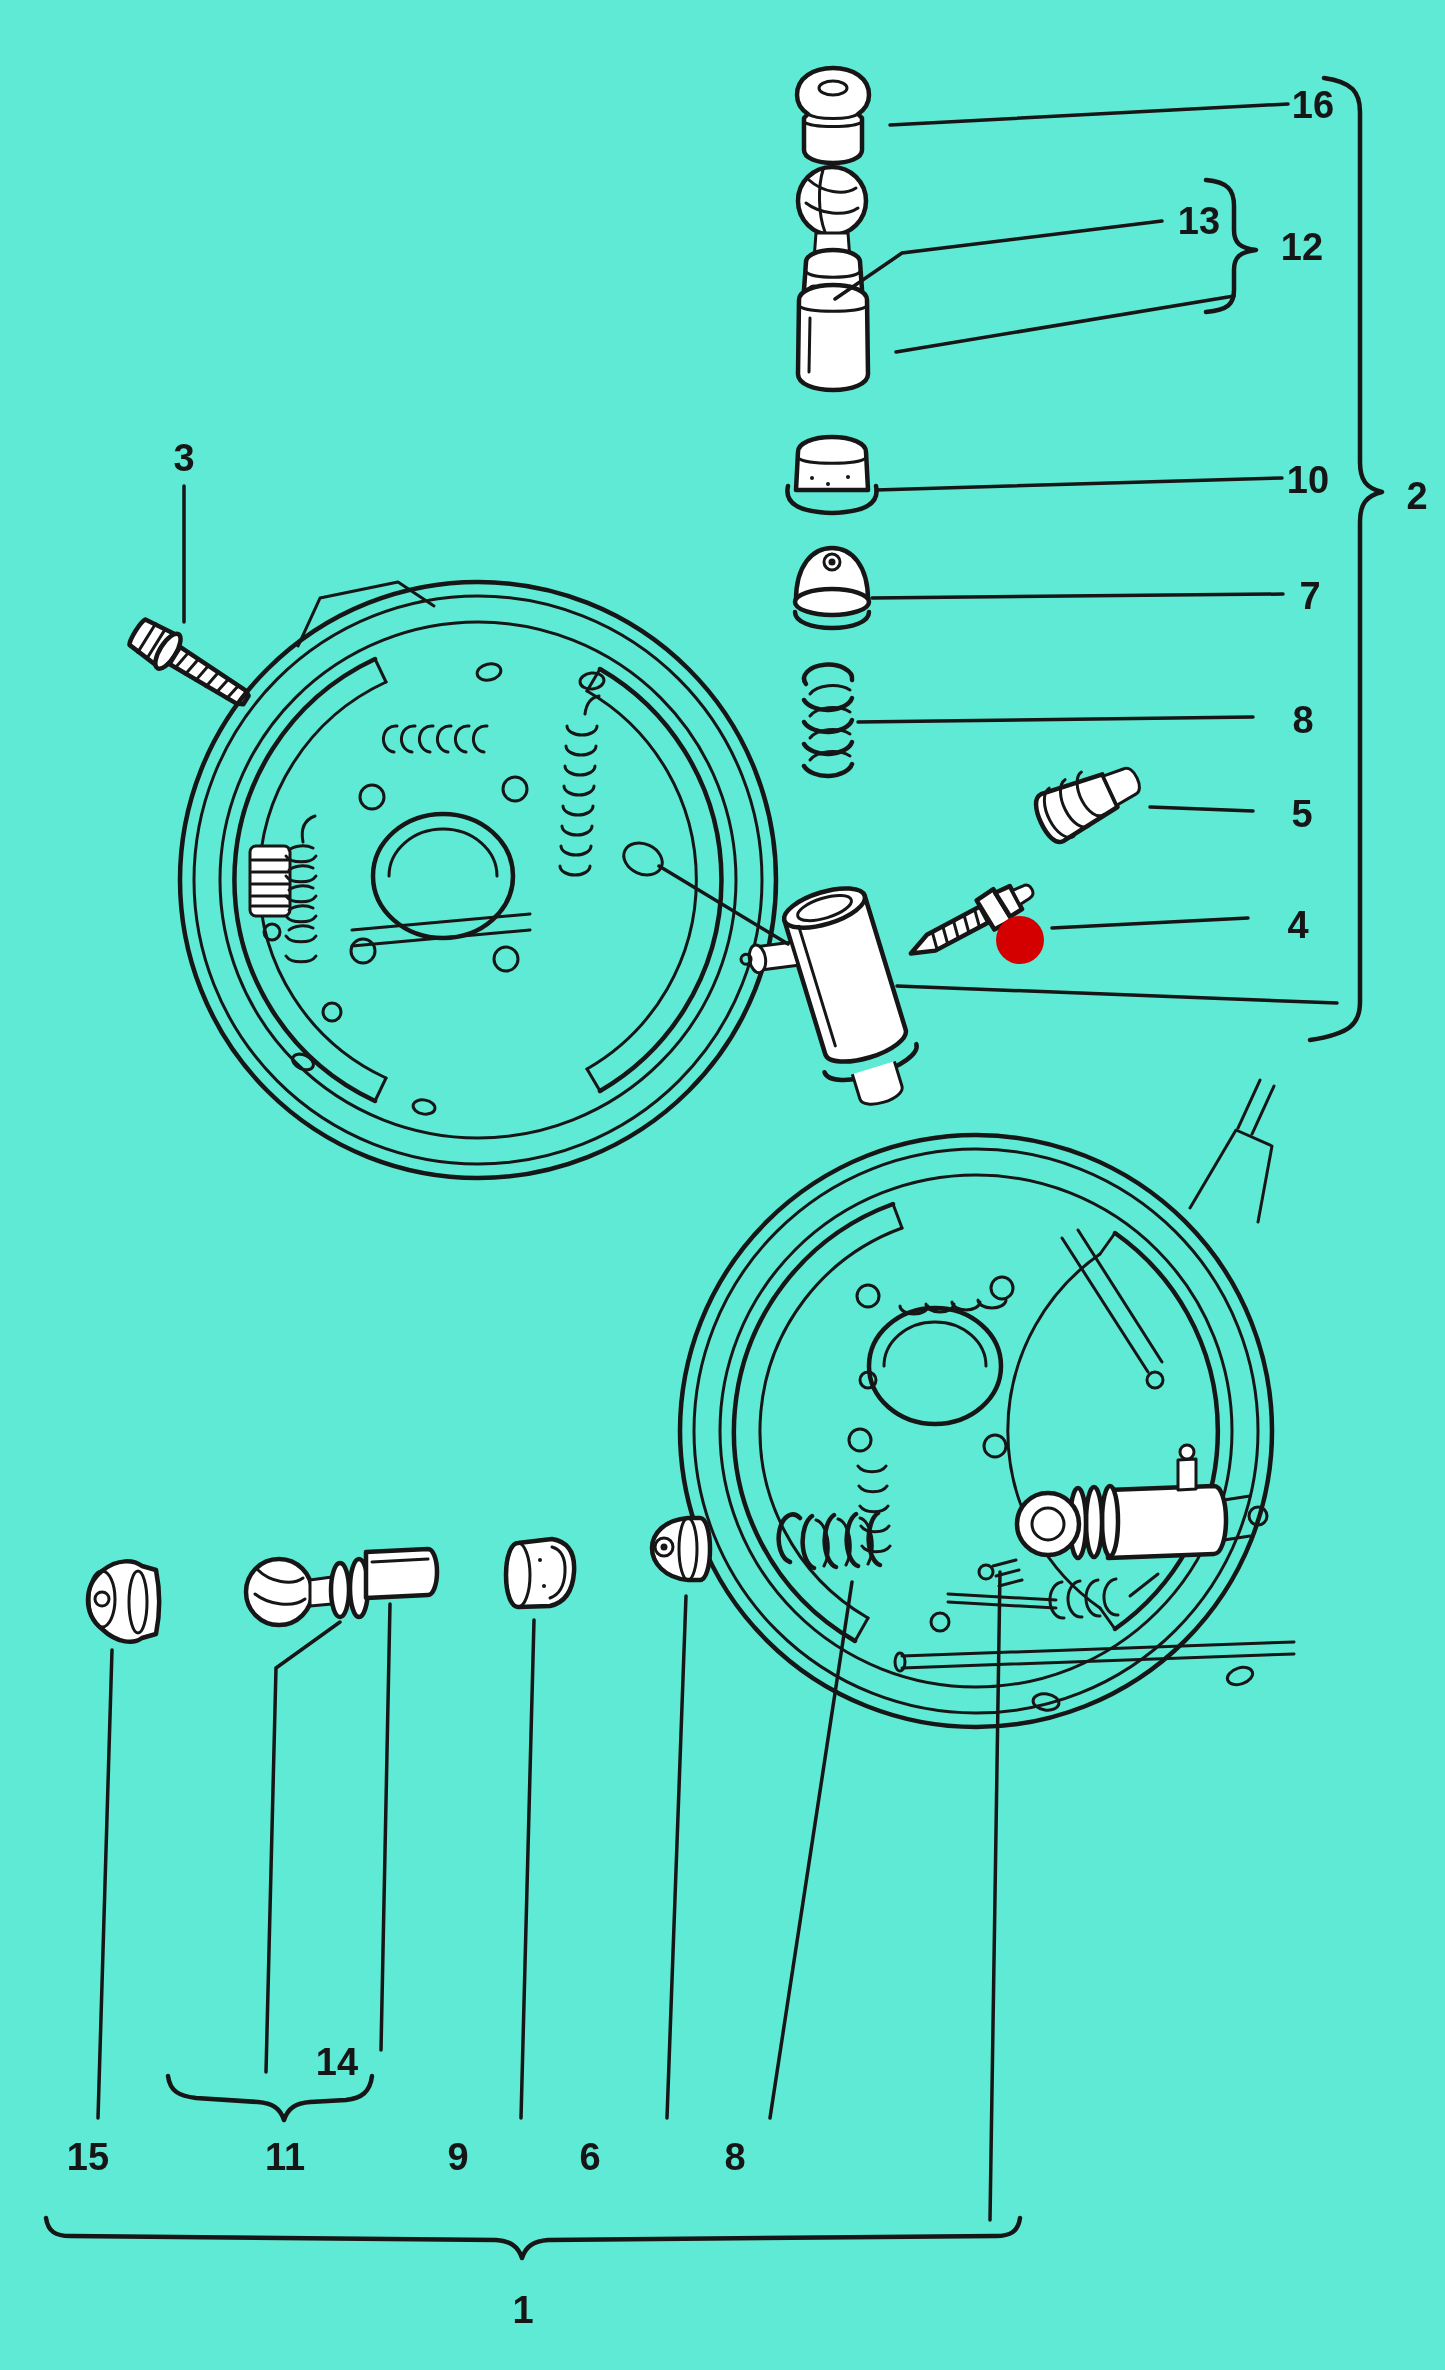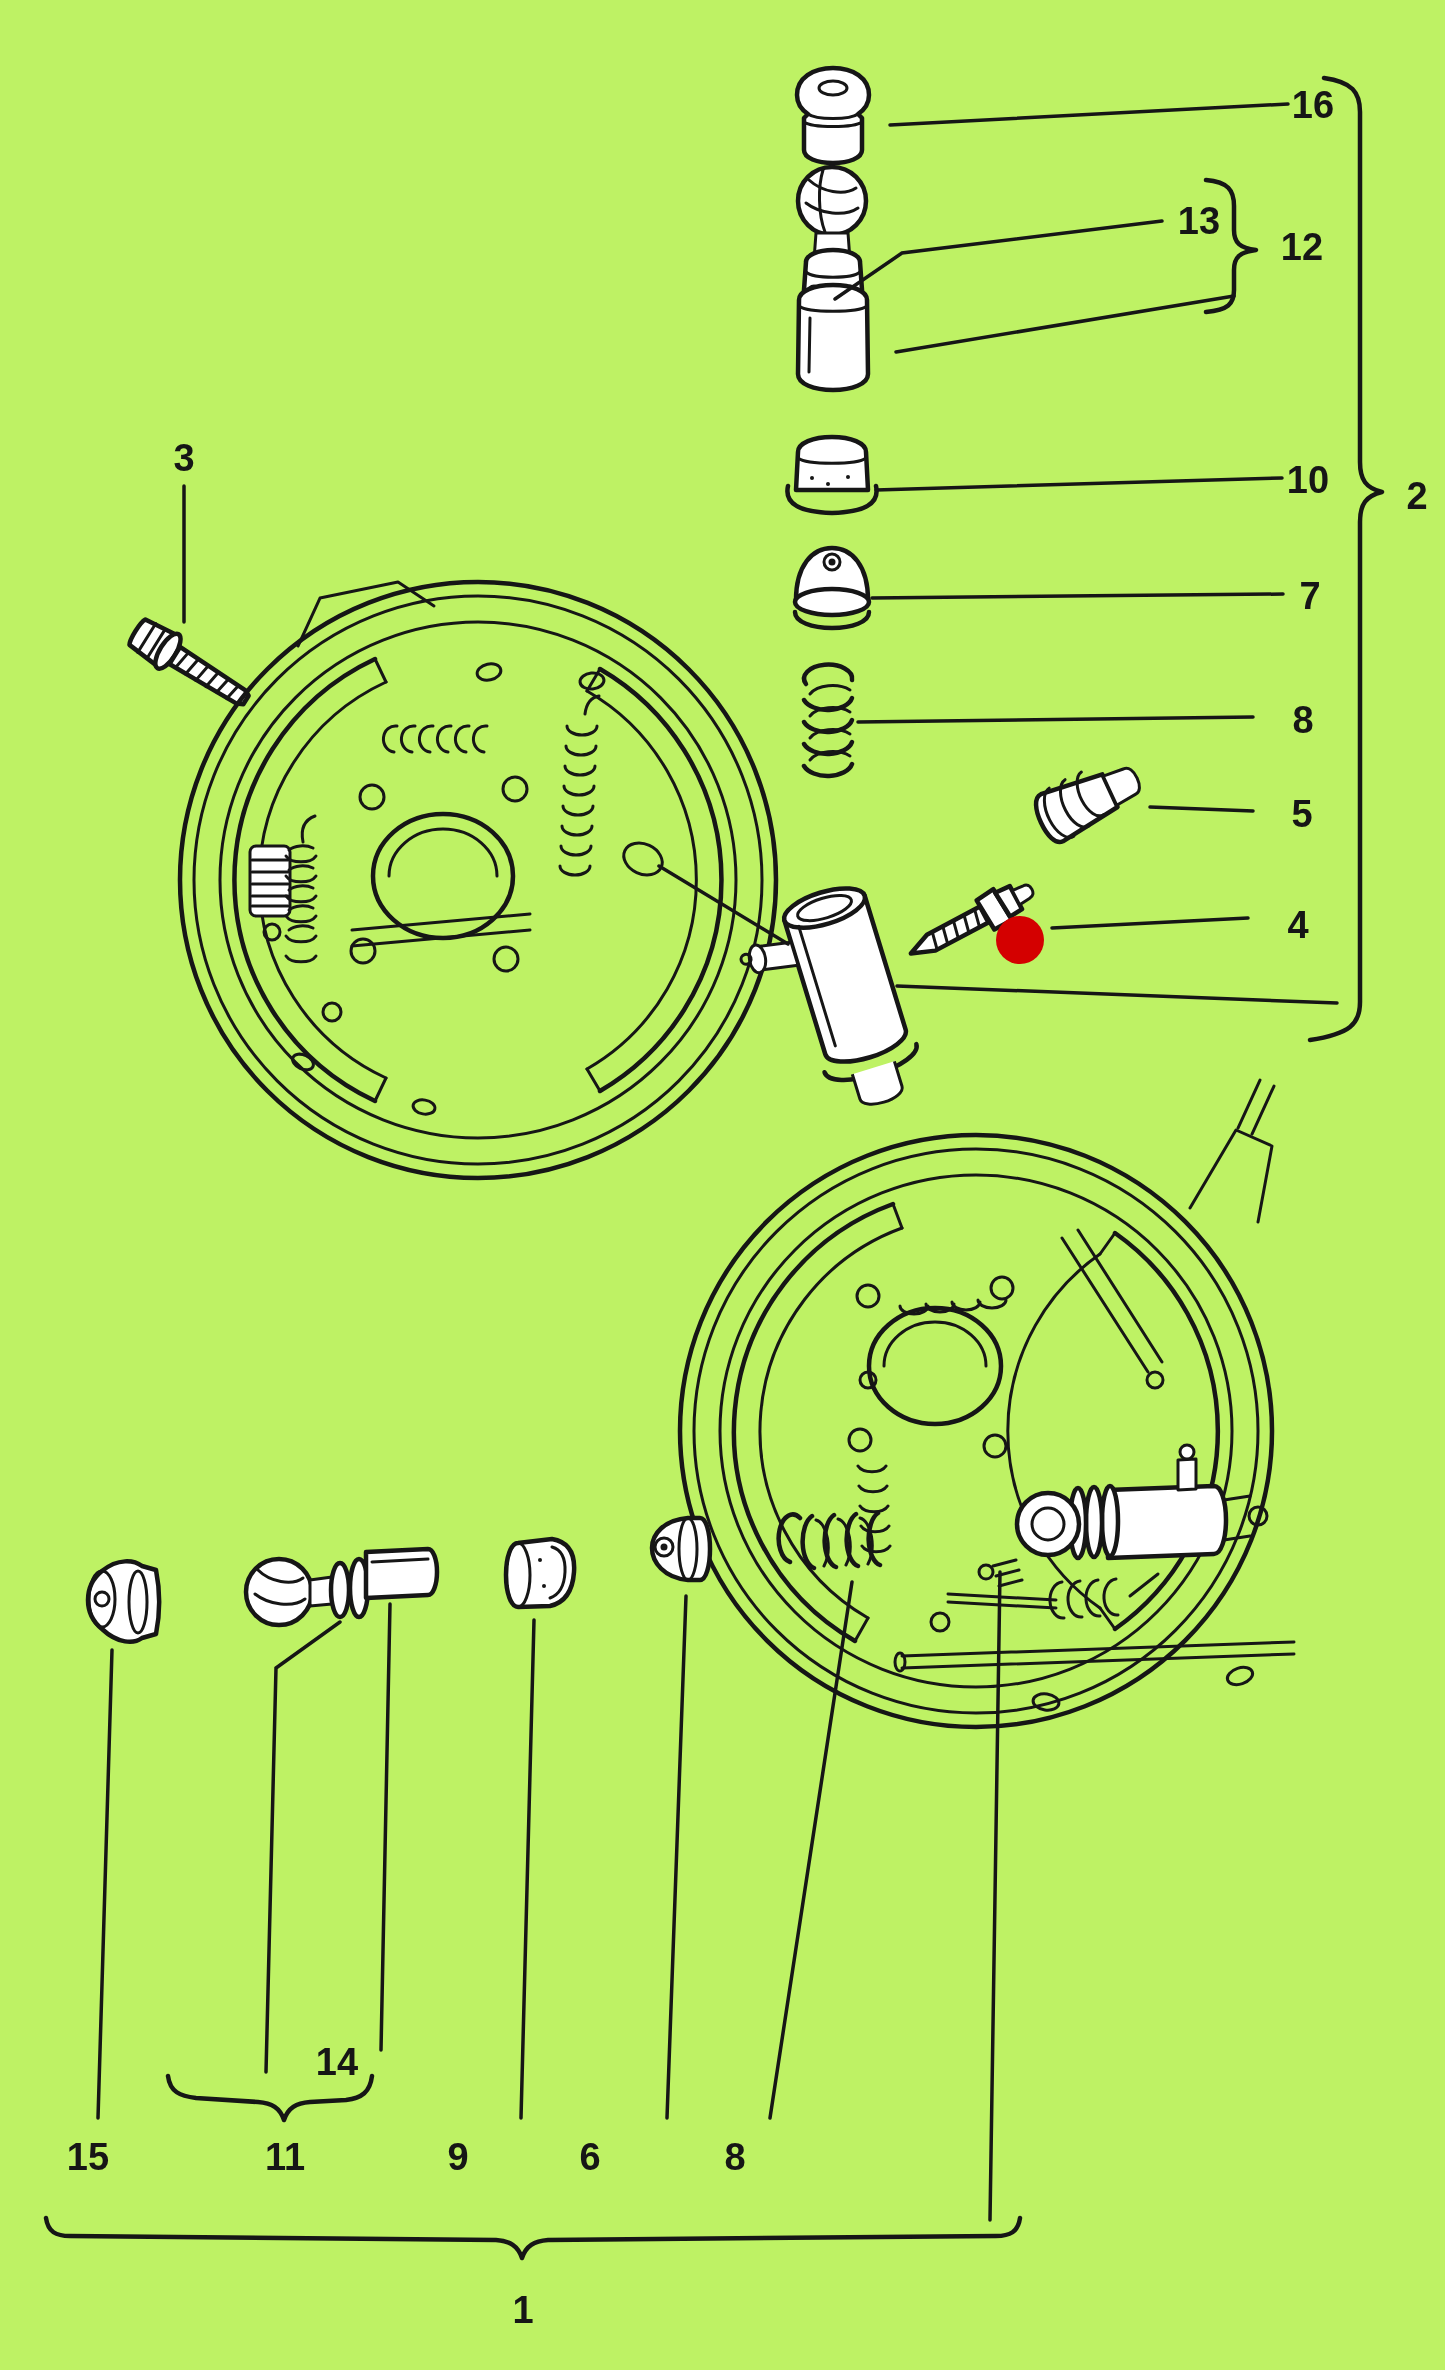--- a/index.html
+++ b/index.html
@@ -1,16 +1,16 @@
 <!DOCTYPE html>
 <html><head>
 <meta charset="utf-8">
 <style>
   html,body{margin:0;padding:0;background:#ffffff;}
-  .stage{position:relative;width:1445px;height:2370px;background:#bef264;
+  .stage{position:relative;width:1445px;height:2370px;background:#5eead4;
          font-family:"Liberation Sans",sans-serif;}
   svg{display:block;width:1445px;height:2370px;}
   .ln{fill:none;stroke:#161616;stroke-width:4.5;stroke-linecap:round;stroke-linejoin:round;}
   .ln2{fill:none;stroke:#161616;stroke-width:3;stroke-linecap:round;stroke-linejoin:round;}
   .ld{fill:none;stroke:#161616;stroke-width:3.5;stroke-linecap:round;}
   .fw{fill:#ffffff;stroke:#161616;stroke-width:4.5;stroke-linejoin:round;}
   .fw2{fill:#ffffff;stroke:#161616;stroke-width:3;stroke-linejoin:round;}
   .num{font-family:"Liberation Sans",sans-serif;font-size:38px;font-weight:700;
        fill:#161616;text-anchor:middle;}
 </style>

